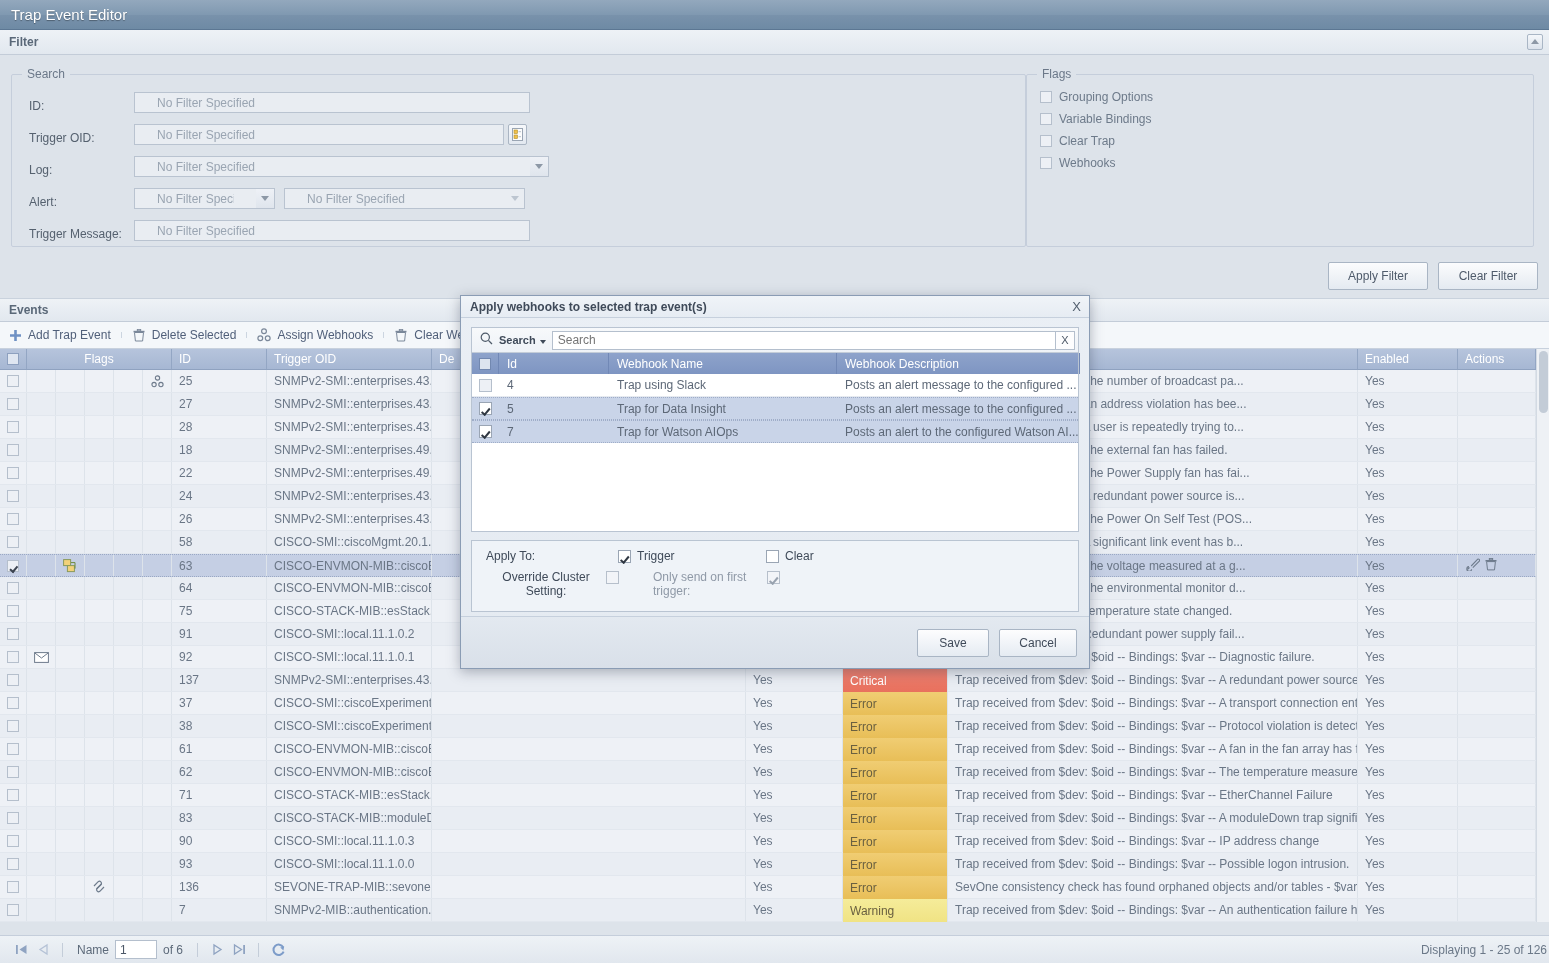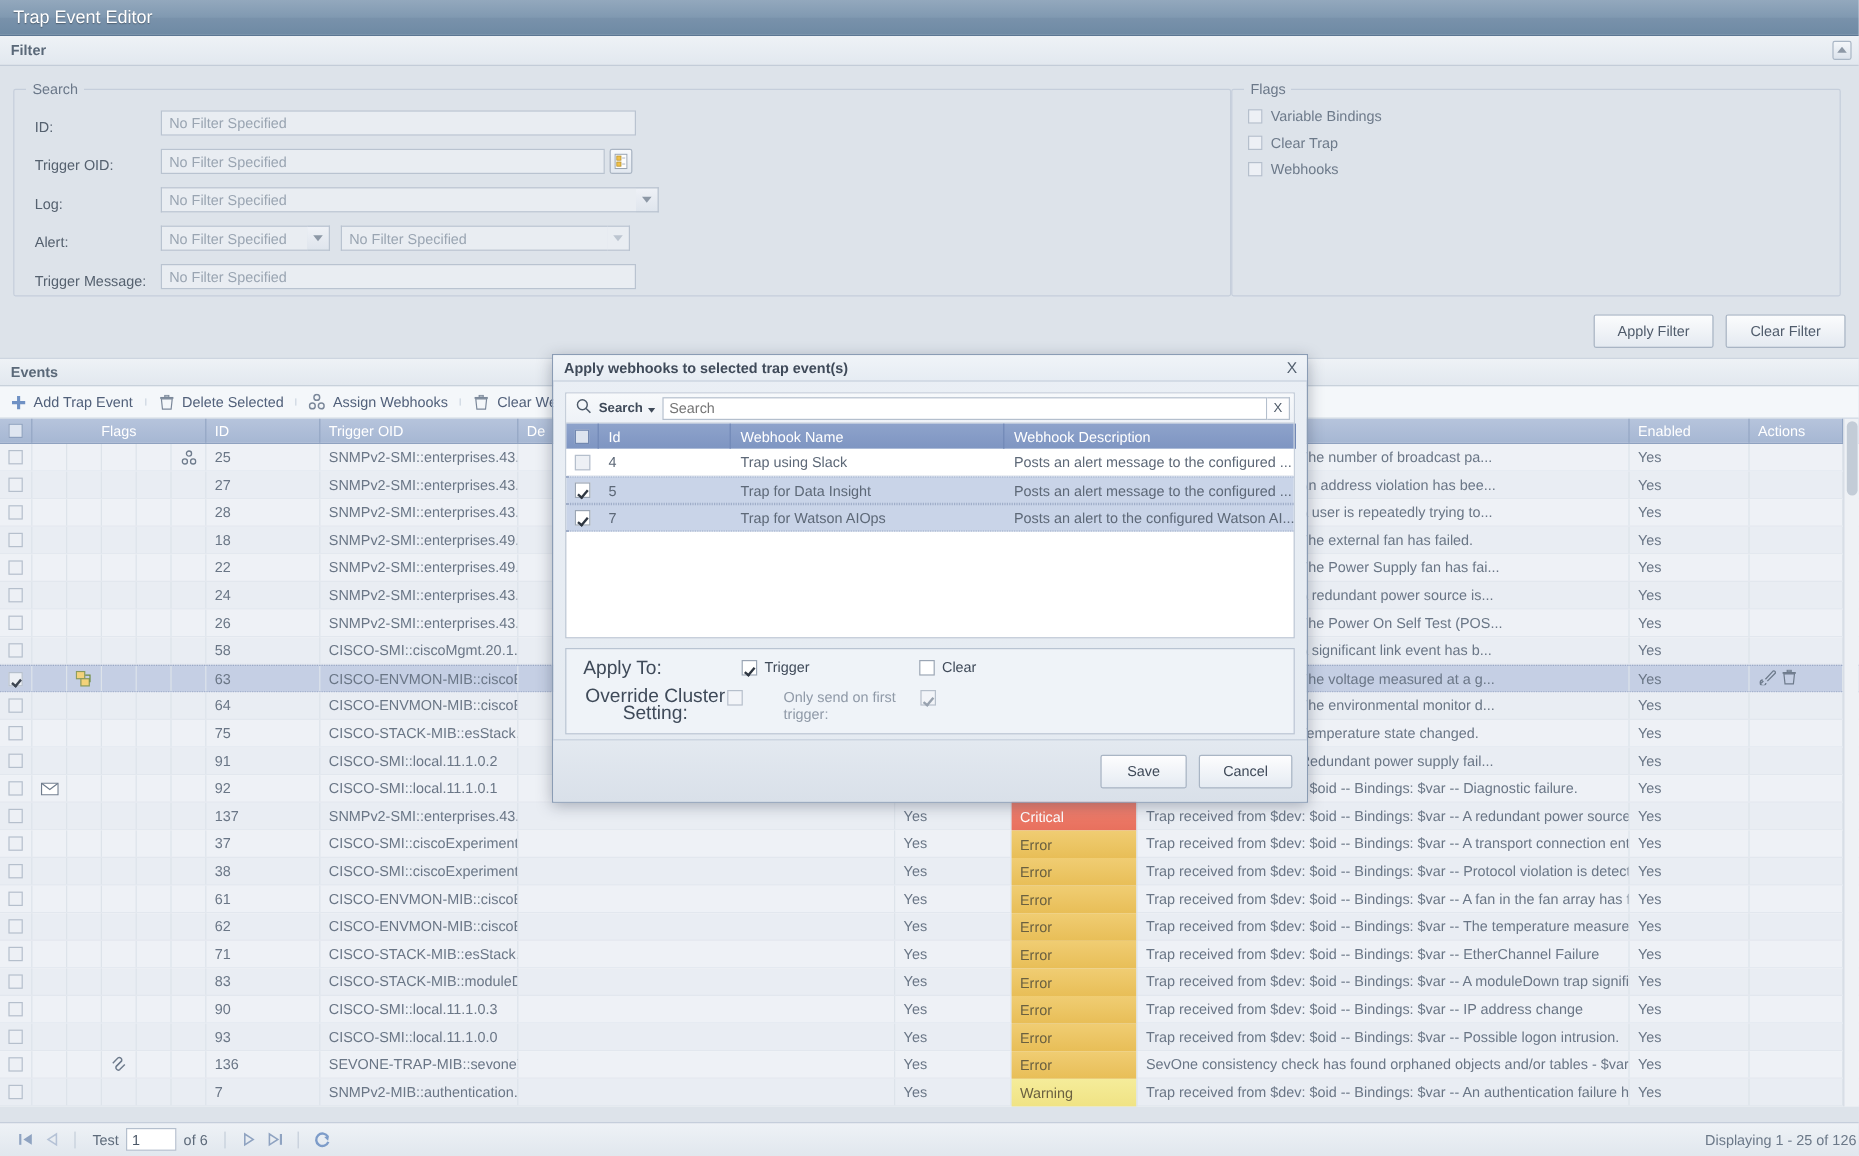--- a/index.html
+++ b/index.html
@@ -65,21 +65,21 @@
     font-size: 12px; color: #6b7889;
   }
   .grp-search { width: 1015px; height: 180px; }
   .grp-flags  { width: 508px;  height: 180px; margin-left: 7px; }
 
   .srow { display: flex; align-items: flex-end; height: 32px; padding-left: 17px; }
   .srow .lab { width: 105px; font-size: 12px; color: #55616f; }
   .inp {
     height: 21px; border: 1px solid #b9c3d0;
     background: #e9edf2; color: #9aa5b2; font-size: 12px;
-    padding: 0 6px; line-height: 19px;
+    padding: 0 22px; line-height: 19px;
     font-family: "Liberation Sans", sans-serif;
     outline: none;
   }
   .inp::placeholder { color: #9aa5b2; }
   .w-long { width: 396px; }
   .w-oid  { width: 370px; }
   .oid-btn {
     width: 19px; height: 21px; margin-left: 4px;
     border: 1px solid #aab5c3; border-radius: 2px;
     background: linear-gradient(to bottom,#f6f8fb,#e2e8f0);
@@ -270,21 +270,21 @@
   .mrow { display:flex; height:23px; font-size:12px; border-bottom:1px solid #e6eaf0; background:#fff;}
   .mrow.sel { background:#c9d4e8; border-top:1px dotted #9fadc8; border-bottom:1px dotted #9fadc8;}
   .mrow .mc { display:flex;align-items:center;padding-left:8px; color:#5d6877; overflow:hidden;white-space:nowrap; flex:none;}
   .mrow .mc.ctr { justify-content:center; padding-left:0; }
 
   .mapply {
     margin-top:8px; border:1px solid #b9c4d2;
     background:#eff3f8; height:72px; padding:8px 0 0 14px;
   }
   .ar { display:flex; align-items:flex-start; }
-  .ar .al { width:132px; font-size:16px; color:#3f4a59; }
+  .ar .al { width:132px; font-size:12px; color:#3f4a59; }
   .ar .a2 { width:148px; font-size:12px; color:#3f4a59; }
   .cbd { width:13px;height:13px;border:1px solid #9aa5b4;background:#fff;position:relative;display:inline-block;cursor:pointer;flex:none;}
   .cbd.checked::after{content:"";position:absolute;left:2px;top:5px;width:3px;height:7px;border-right:2px solid #2f3742;border-bottom:2px solid #2f3742;transform:rotate(40deg) translate(0,-2px);}
   .cbd.dim{border-color:#b6bfcb;background:#f2f4f8;}
   .cbd.dim.checked::after{border-color:#98a2af;}
   .inline-lab { margin-left:6px; font-size:12px; color:#3f4a59; }
   .dimtxt { color:#8f99a7; }
 
   .mfoot {
     position:absolute; left:0; right:0; bottom:0; height:52px;
@@ -370,20 +370,24 @@
 
       <div class="srow">
         <span class="lab">Trigger Message:</span>
         <input class="inp w-long" placeholder="No Filter Specified" style="">
       </div>
     </fieldset>
 
     <fieldset class="grp grp-flags">
       <legend>Flags</legend>
       <div style="padding-top:5px;">
+        <div class="flag-row">
+          <span class="cb"></span>
+          <span class="fl-lab">Grouping Options</span>
+        </div>
         <div class="flag-row">
           <span class="cb"></span>
           <span class="fl-lab">Variable Bindings</span>
         </div>
         <div class="flag-row">
           <span class="cb"></span>
           <span class="fl-lab">Clear Trap</span>
         </div>
         <div class="flag-row">
           <span class="cb"></span>
@@ -985,21 +989,21 @@
           <rect x="1" y="2" width="1.8" height="9" fill="#8fa3c1"></rect>
           <path d="M11.5 2 L11.5 11 L4.5 6.5 Z" fill="#8fa3c1"></path>
         </svg>
     </span>
     <span class="pg-ico">
       <svg width="13" height="13" viewBox="0 0 13 13">
           <path d="M10 2 L10 11 L3 6.5 Z" fill="none" stroke="#b5c2d6" stroke-width="1.3"></path>
         </svg>
     </span>
     <span class="pg-div"></span>
-    <span class="pg-lab">Test</span>
+    <span class="pg-lab">Name</span>
     <input class="pg-input" value="1" style="">
     <span class="pg-lab">of 6</span>
     <span class="pg-div"></span>
     <span class="pg-ico">
       <svg width="13" height="13" viewBox="0 0 13 13">
           <path d="M3 2 L3 11 L10 6.5 Z" fill="none" stroke="#8fa3c1" stroke-width="1.3"></path>
         </svg>
     </span>
     <span class="pg-ico">
       <svg width="13" height="13" viewBox="0 0 13 13">

